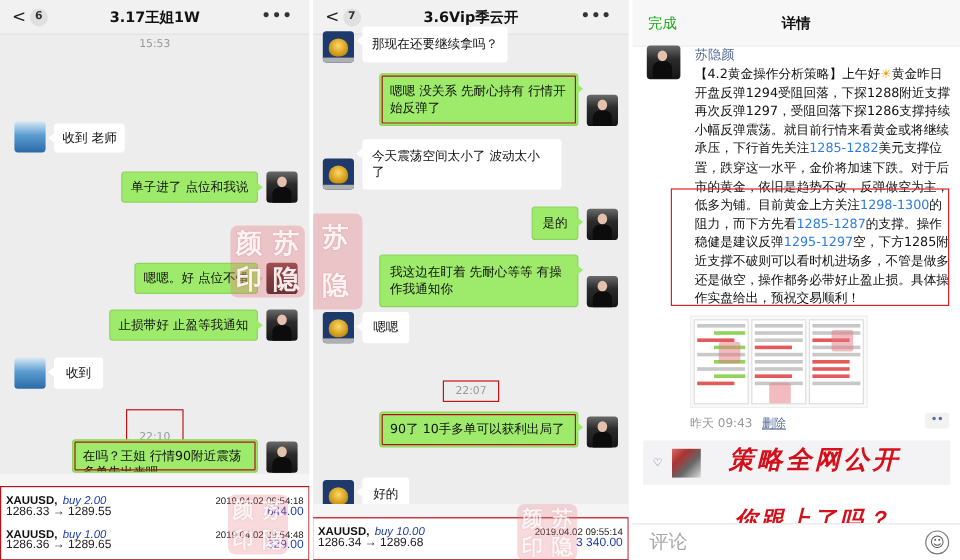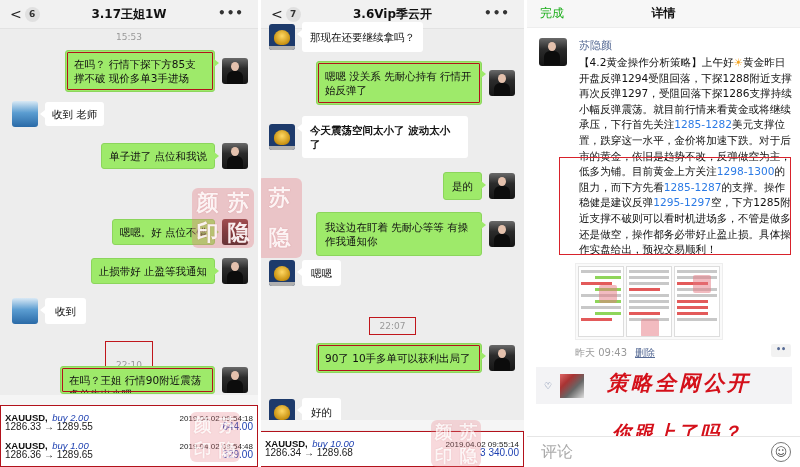--- a/index.html
+++ b/index.html
@@ -13,21 +13,21 @@
   .topbar { height: 29px; background: #f1f1f1; border-bottom: 1px solid #e2e2e2; position: relative; display: flex; align-items: center; justify-content: center; }
   .topbar .title { font-size: 12px; font-weight: bold; color: #111; }
   .back { position: absolute; left: 10px; top: 6px; display: flex; align-items: center; }
   .back .chev { font-size: 14px; color: #222; line-height: 16px; }
   .back .badge { margin-left: 3px; width: 15px; height: 15px; border-radius: 50%; background: #e0e0e0; color: #333; font-size: 9px; font-weight: bold; text-align: center; line-height: 15px; }
   .more { position: absolute; right: 14px; top: 6px; font-size: 12px; color: #333; letter-spacing: 1px; font-weight: bold; }
 
   .ts { text-align: center; font-size: 9px; color: #999; margin: 3px 0; }
   .ts.boxed span { display: inline-block; border: 1px solid #c0161b; padding: 1px 6px; }
 
-  .msg { position: absolute; display: flex; align-items: center; }
+  .msg { position: absolute; display: flex; align-items: flex-end; }
   .msg.right { flex-direction: row-reverse; }
   .avatar { width: 26px; height: 26px; border-radius: 3px; flex-shrink: 0; }
   .av-woman { background: linear-gradient(180deg, #6a6a6a 0%, #2b2b2b 40%, #151515 100%); position: relative; overflow: hidden; }
   .av-woman::before { content: ""; position: absolute; left: 9px; top: 4px; width: 8px; height: 9px; border-radius: 50%; background: #e4c1ad; }
   .av-woman::after { content: ""; position: absolute; left: 5px; top: 13px; width: 16px; height: 14px; border-radius: 6px 6px 0 0; background: #0c0c0c; }
   .av-red { background: linear-gradient(180deg, #7d3a3a 0%, #4b1c1c 50%, #241010 100%); }
   .av-sea { background: linear-gradient(180deg, #d9e9f5 0%, #5b9dd1 45%, #2a6aa7 100%); }
   .av-buddha { background: #1d3a6b; position: relative; overflow: hidden; }
   .av-buddha::before { content: ""; position: absolute; left: 5px; top: 6px; width: 16px; height: 15px; border-radius: 50% 50% 40% 40%; background: radial-gradient(circle at 50% 40%, #ffd863 0%, #c99212 70%, #8a6208 100%); }
   .av-buddha::after { content: ""; position: absolute; left: 0; bottom: 0; width: 26px; height: 4px; background: #b0b0b0; }
@@ -46,21 +46,21 @@
   .trade .sym { font-size: 9.5px; font-weight: bold; color: #111; }
   .trade .side { font-size: 9.5px; color: #1c3fb0; font-style: italic; }
   .trade .time { font-size: 8px; color: #222; }
   .trade .prices { font-size: 10px; color: #222; }
   .trade .profit { font-size: 10px; color: #1c3fb0; }
   .input-strip { position: absolute; left: 0; right: 0; height: 10px; background: #f5f5f5; }
 
   .seal { position: absolute; border-radius: 6px; background: rgba(230, 120, 130, 0.35); color: rgba(255,255,255,0.9); font-family: "DejaVu Serif", serif; font-weight: bold; display: grid; grid-template-columns: 1fr 1fr; align-items: center; justify-items: center; text-shadow: 0 0 1px rgba(200,60,70,0.5); }
 
   
-  .p3-top { height: 28px; border-bottom: 1px solid #eee; position: relative; display: flex; align-items: center; justify-content: center; background: #f7f7f7; }
+  .p3-top { height: 39px; border-bottom: 1px solid #eee; position: relative; display: flex; align-items: center; justify-content: center; background: #f7f7f7; }
   .p3-top .done { position: absolute; left: 13px; font-size: 12px; color: #1aad19; }
   .p3-top .title { font-size: 12px; font-weight: bold; color: #111; }
   .post { position: absolute; left: 12px; top: 38px; right: 8px; display: flex; }
   .post .pav { width: 28px; height: 28px; border-radius: 3px; flex-shrink: 0; }
   .post .content { margin-left: 12px; flex: 1; }
   .post .name { font-size: 11px; color: #576b95; margin-bottom: 2px; }
   .post .text { font-size: 10.6px; line-height: 15.6px; color: #111; }
   .post .text .hl { color: #2c7be5; }
   .sun { color: #f5a623; }
   .hlbox { position: absolute; left: 559px; top: 157px; width: 232px; height: 98px; border: 1.5px solid #d8222b; }
@@ -89,24 +89,20 @@
     <div class="back">
       <span class="chev">&lt;</span>
       <span class="badge">6</span>
     </div>
     <span class="title">3.17王姐1W</span>
     <span class="more">•••</span>
   </div>
 
   <div class="ts" style="margin-top:3px;">15:53</div>
 
-  <div class="msg right" style="right:10px; top:50px;">
-    <div class="avatar av-woman"></div>
-    <div class="bubble green redbox" style="width:150px; padding:6px 8px;">在吗？ 行情下探下方85支撑不破 现价多单3手进场</div>
-  </div>
 
   <div class="msg" style="left:12px; top:101px;">
     <div class="avatar av-sea"></div>
     <div class="bubble white">收到 老师</div>
   </div>
 
   <div class="msg right" style="right:10px; top:143px;">
     <div class="avatar av-woman"></div>
     <div class="bubble green">单子进了 点位和我说</div>
   </div>
@@ -190,21 +186,21 @@
   <div class="msg" style="left:8px; top:22px;">
     <div class="avatar av-buddha"></div>
     <div class="bubble white" style="padding:8px 8px;">那现在还要继续拿吗？</div>
   </div>
 
   <div class="msg right" style="right:9px; top:61px;">
     <div class="avatar av-woman"></div>
     <div class="bubble green redbox" style="width:166px; padding:7px 8px;">嗯嗯 没关系 先耐心持有 行情开始反弹了</div>
   </div>
 
-  <div class="msg" style="left:8px; top:116px;font-weight:bold;">
+  <div class="msg" style="left:8px; top:116px;">
     <div class="avatar av-buddha"></div>
     <div class="bubble white" style="width:166px; padding:7px 8px;">今天震荡空间太小了  波动太小了</div>
   </div>
 
   <div class="msg right" style="right:9px; top:172px;">
     <div class="avatar av-woman"></div>
     <div class="bubble green" style="padding:6px 8px;">是的</div>
   </div>
 
   <div class="msg right" style="right:9px; top:212px;">

